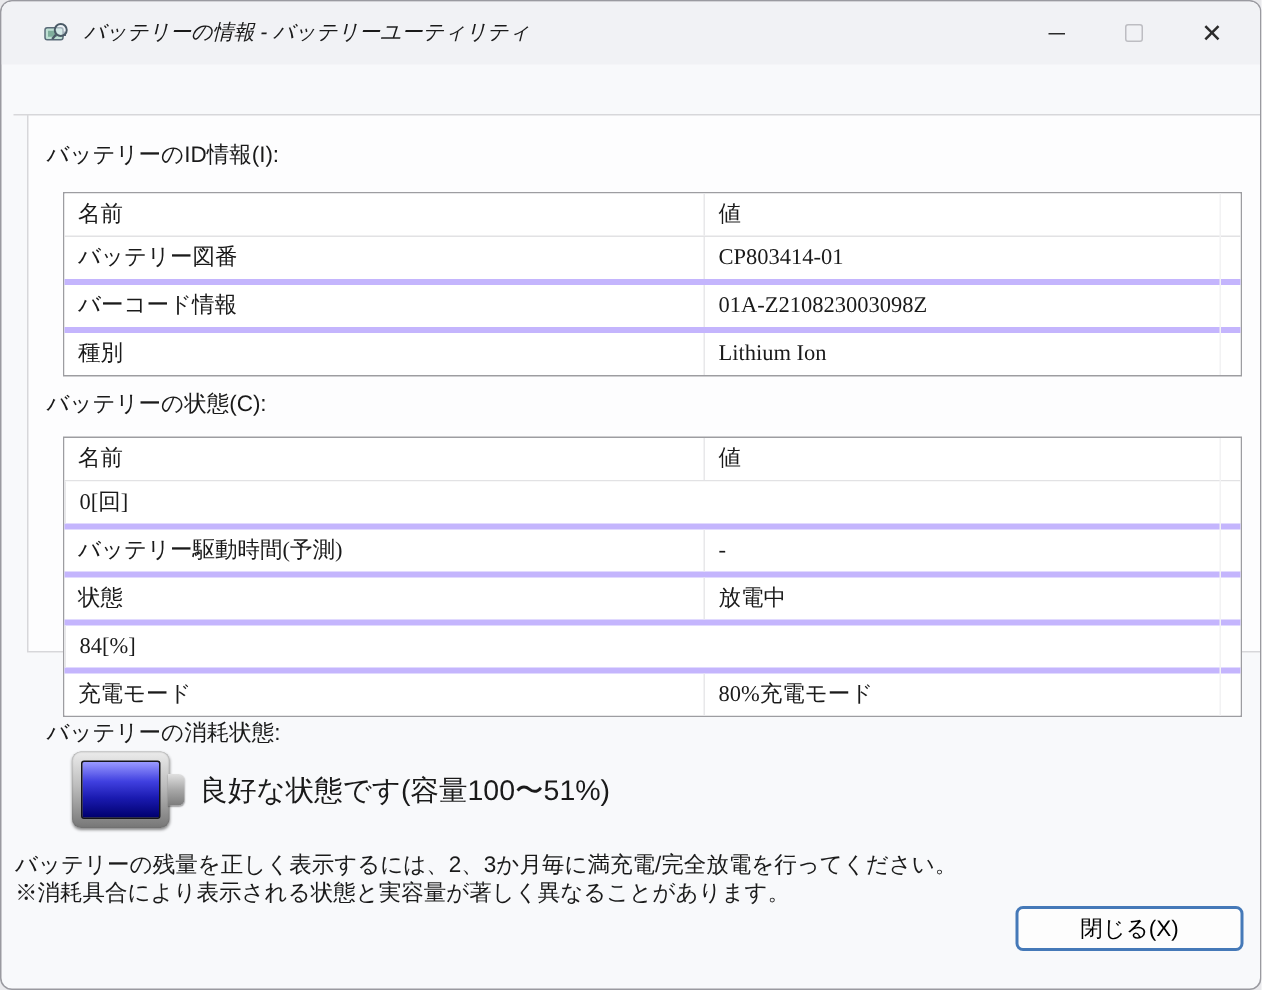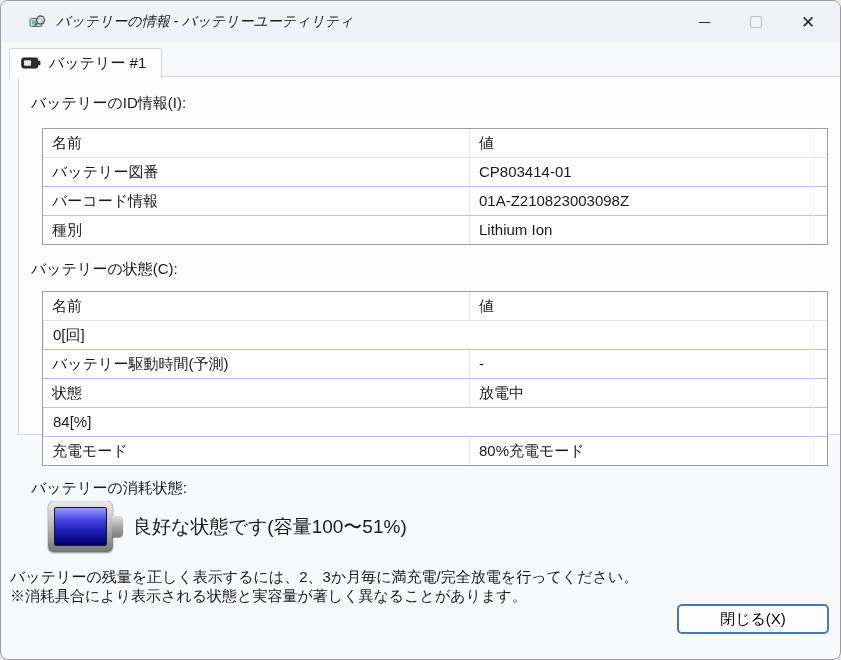--- a/index.html
+++ b/index.html
@@ -61,29 +61,30 @@
   .section-label{position:absolute;left:12px;font-size:15px;}
   .lbl-1{top:17px;}
   .lbl-2{top:183px;}
   .lbl-3{top:402px;}
   
   .lv-table{
     position:absolute;left:23px;width:786px;
     box-sizing:border-box;
     background:#ffffff;
     border:1px solid #9d9da1;
+    font-family:Liberation Serif, serif;
   }
   .tbl-1{top:51px;}
   .tbl-2{top:214px;}
   .lv-table::after{ 
     content:"";position:absolute;top:0;bottom:0;right:13px;
     border-left:1px solid #f2f2f3;
   }
   .lv-row{display:flex;height:28px;line-height:28px;font-size:15px;background:#fff;}
-  .lv-row + .lv-row{border-top:1px solid #c4b5fd;}
+  .lv-row + .lv-row{border-top:4px solid #c4b5fd;}
   .lv-header{border-bottom:1px solid #e2e2e4;}
   .lv-header + .lv-row{border-top:none;}
   .lv-c1{width:426px;box-sizing:border-box;padding-left:9px;overflow:hidden;white-space:nowrap;}
   .lv-c2{flex:1;box-sizing:border-box;padding-left:9px;border-left:1px solid #e8e8ea;overflow:hidden;white-space:nowrap;}
   
   .wear-row{position:absolute;left:29px;top:424px;display:flex;align-items:center;}
   .batt-frame{position:relative;width:75px;height:51px;flex:0 0 auto;}
   .batt-body{
     position:absolute;left:0;top:0;width:65px;height:51px;
     box-sizing:border-box;border-radius:6px;padding:6px;
@@ -142,30 +143,20 @@
       </div>
       <div class="caption-btn">
         <span class="max-glyph"></span>
       </div>
       <div class="caption-btn">
         <span class="close-glyph">✕</span>
       </div>
     </div>
   </div>
 
-  <div class="tab">
-    <span>
-      <svg width="20" height="12" viewBox="0 0 20 12">
-        <rect x="0.8" y="1" width="16" height="10" rx="2" fill="#2e2e2e" stroke="#1a1a1a" stroke-width="1"></rect>
-        <rect x="3" y="3.2" width="7" height="5.6" rx="1" fill="#e8e8e8"></rect>
-        <rect x="17" y="3.8" width="2.4" height="4.4" rx="1" fill="#2e2e2e"></rect>
-      </svg>
-    </span>
-    <span>バッテリー #1</span>
-  </div>
   <div class="tab-strip-line"></div>
 
   <div class="tab-panel">
 
     <div class="section-label lbl-1">バッテリーのID情報(I):</div>
 
     <div class="lv-table tbl-1">
       <div class="lv-row lv-header">
         <div class="lv-c1">名前</div>
         <div class="lv-c2">値</div>

